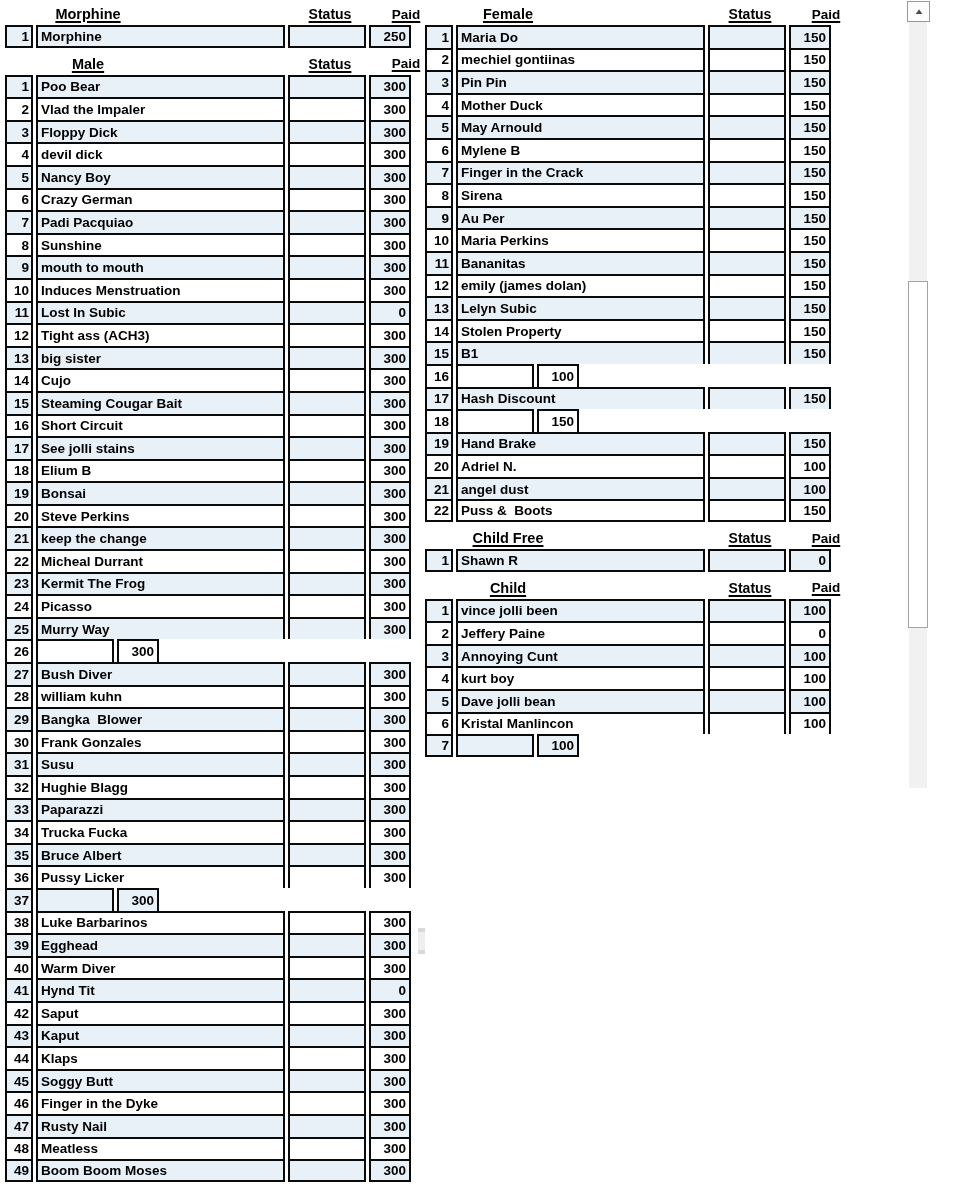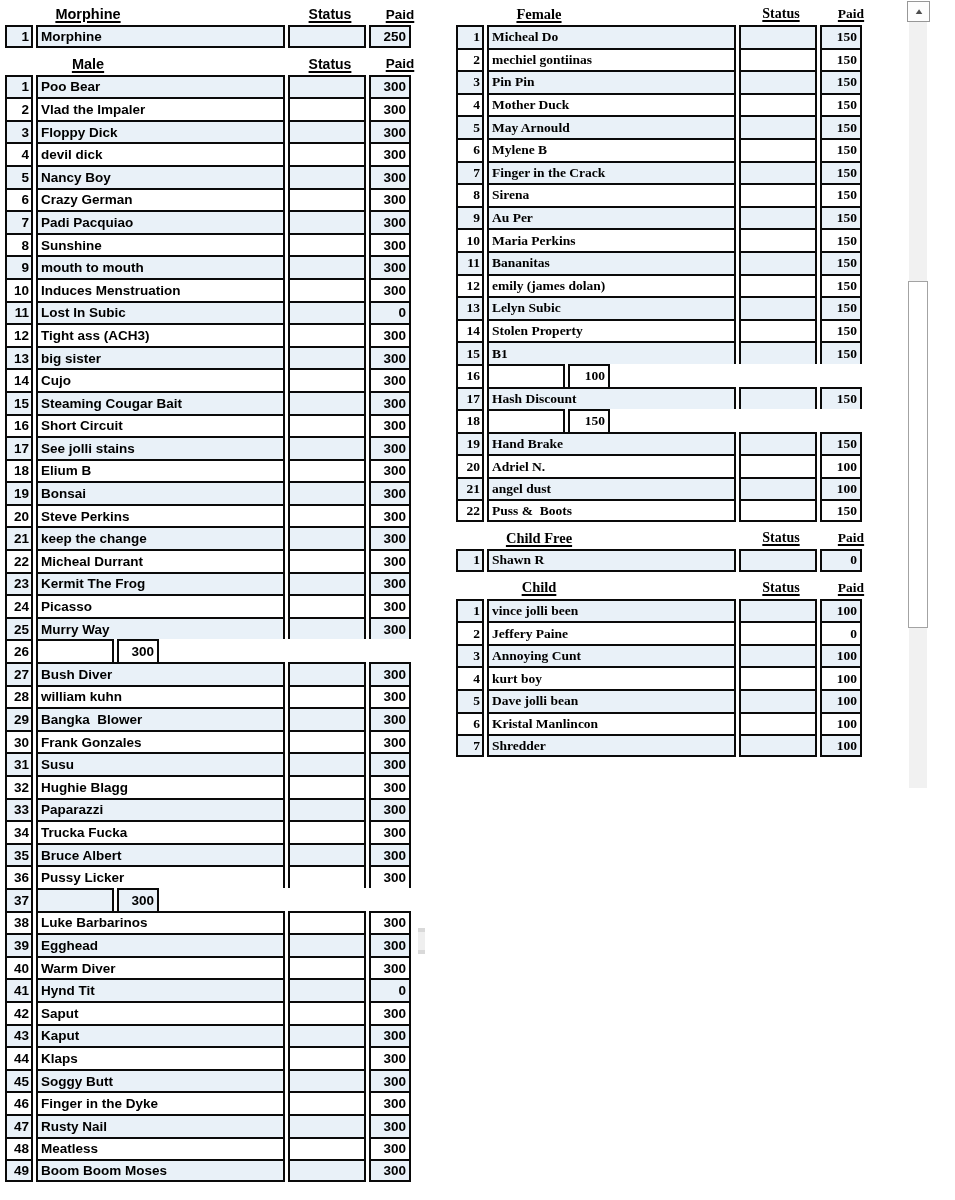--- a/index.html
+++ b/index.html
@@ -8,37 +8,37 @@
     background: #ffffff;
     font-family: "Liberation Sans", sans-serif;
     font-weight: bold;
     color: #000000;
     overflow: hidden;
   }
   .sheet { position: relative; width: 905px; height: 1200px; }
 
   .colgroup { position: absolute; top: 3px; }
   #col-left  { left: 5px; }
-  #col-right { left: 456px; font-family: Liberation Serif, serif; }
+  #col-right { left: 425px; }
 
   .tbl { margin-bottom: 5px; }
 
   
   .hdr-row { display: flex; height: 22px; align-items: center; }
   .h-title {
     width: 166px; text-align: center; font-size: 14.5px;
     text-decoration: underline; text-decoration-thickness: 2px; text-underline-offset: 2px;
   }
   .h-sp { width: 117px; }
   .h-status {
     width: 78px; margin-left: 3px; text-align: center; font-size: 14px;
     text-decoration: underline; text-decoration-thickness: 2px; text-underline-offset: 2px;
   }
   .h-paid {
-    width: 42px; margin-left: 10px; text-align: center; font-size: 13.5px;
+    width: 42px; margin-left: 16px; text-align: center; font-size: 13.5px;
     text-decoration: underline; text-decoration-thickness: 2px; text-underline-offset: 2px;
   }
 
   
   .trow { display: flex; height: 22.6px; }
   .c {
     box-sizing: border-box; height: 100%;
     border-left: 2px solid #0a0a0a; border-right: 2px solid #0a0a0a; border-top: 2px solid #0a0a0a;
     display: flex; align-items: center;
     font-size: 13.5px;
@@ -404,21 +404,21 @@
       <section class="tbl">
         <div class="hdr-row">
           <div class="h-title">Female</div>
           <div class="h-sp"></div>
           <div class="h-status">Status</div>
           <div class="h-paid">Paid</div>
         </div>
         <div class="tbody">
           <div class="trow odd">
             <div class="c num">1</div>
-            <div class="c name">Micheal Do</div>
+            <div class="c name">Maria Do</div>
             <div class="c status"></div>
             <div class="c paid">150</div>
           </div>
           <div class="trow even">
             <div class="c num">2</div>
             <div class="c name">mechiel gontiinas</div>
             <div class="c status"></div>
             <div class="c paid">150</div>
           </div>
           <div class="trow odd">
@@ -596,21 +596,20 @@
             <div class="c paid">100</div>
           </div>
           <div class="trow even">
             <div class="c num">6</div>
             <div class="c name">Kristal Manlincon</div>
             <div class="c status"></div>
             <div class="c paid">100</div>
           </div>
           <div class="trow odd">
             <div class="c num">7</div>
-            <div class="c name">Shredder</div>
             <div class="c status"></div>
             <div class="c paid">100</div>
           </div>
         </div>
       </section>
     </div>
 
   <div class="vscroll">
     <div class="vs-up">
       <span class="vs-arrow">▲</span>

